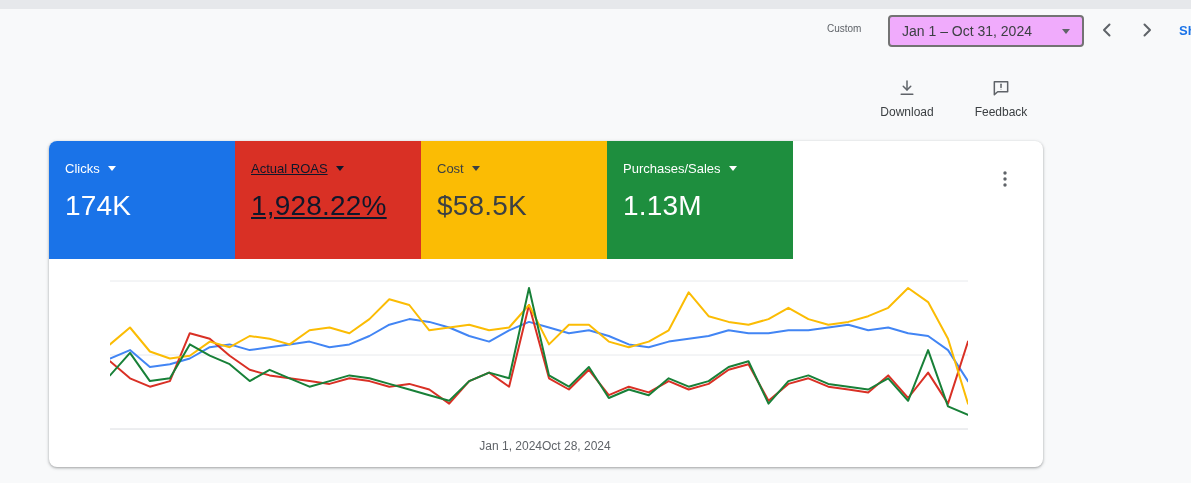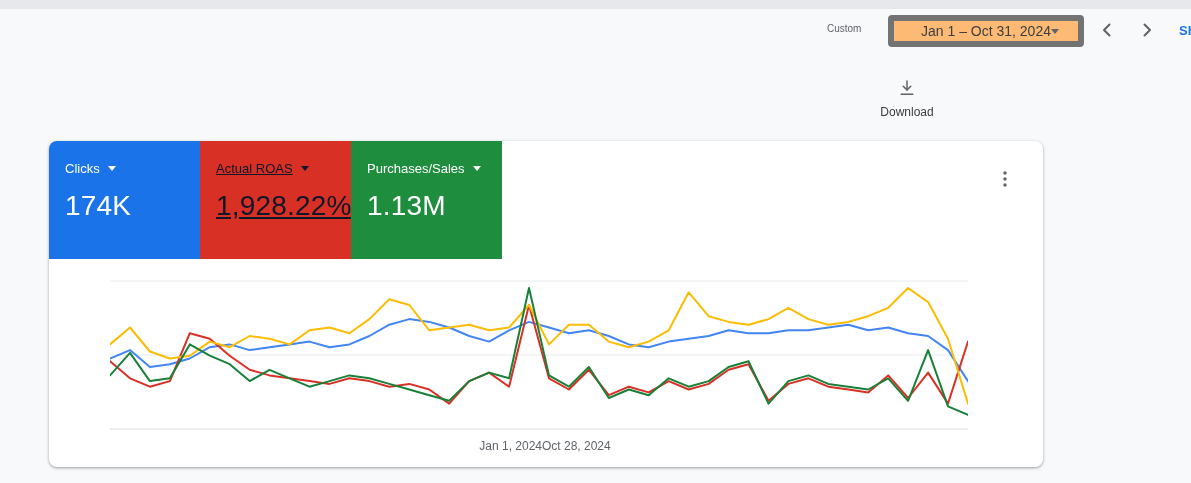--- a/index.html
+++ b/index.html
@@ -2,23 +2,23 @@
 <html><head>
 <meta charset="utf-8">
 <style>
   * { margin:0; box-sizing:border-box; }
   body { margin:0; background:#f8f9fa; }
   .screen { position:relative; width:1191px; height:483px; background:#f8f9fa;
             font-family:"Liberation Sans", sans-serif; overflow:hidden; }
   .top-band { position:absolute; top:0; left:0; width:100%; height:9px; background:#e6e8eb; }
 
   .custom-label { position:absolute; left:827px; top:23px; font-size:10px; color:#5f6368; }
-  .date-select { position:absolute; left:888px; top:15px; width:196px; height:32px; background:#fdba74;
-                 border:6px solid #737373; border-radius:4px; display:flex; align-items:center;
-                 padding:0 27px; cursor:pointer; }
+  .date-select { position:absolute; left:888px; top:15px; width:196px; height:32px; background:#f0abfc;
+                 border:2px solid #737373; border-radius:4px; display:flex; align-items:center;
+                 padding:0 12px; cursor:pointer; }
   .date-text { flex:1; font-size:14px; color:#3c4043; white-space:nowrap; }
   .caret { width:0; height:0; border-left:4px solid transparent; border-right:4px solid transparent;
            border-top:5px solid currentColor; display:inline-block; }
   .date-select .caret { color:#5f6368; }
 
   .chev { position:absolute; top:18px; width:26px; height:26px; background:transparent; border:none;
           padding:0; cursor:pointer; color:#5f6368; }
   .chev-prev { left:1094px; }
   .chev-next { left:1134px; }
 
@@ -34,21 +34,21 @@
           align-items:center; cursor:pointer; background:transparent; border:none; padding:0;
           font-family:inherit; }
   .tool-label { margin-top:7px; font-size:12px; color:#3c4043; }
   .download { left:875px; }
   .feedback { left:969px; }
 
   .card { position:absolute; left:49px; top:141px; width:994px; height:326px; background:#fff;
           border-radius:8px; box-shadow:0 1px 2px 0 rgba(60,64,67,.3), 0 1px 3px 1px rgba(60,64,67,.15); }
 
   .tiles { position:absolute; top:0; left:0; display:flex; }
-  .tile { width:151px; height:118px; padding:20px 0 0 16px; cursor:pointer; }
+  .tile { width:186px; height:118px; padding:20px 0 0 16px; cursor:pointer; }
   .tile:first-child { border-top-left-radius:8px; }
   .tile-label-row { display:flex; align-items:center; gap:8px; font-size:13px; }
   .tile-value { margin-top:14px; font-size:28px; letter-spacing:.2px; }
 
   .kebab { position:absolute; top:26px; right:26px; width:24px; height:24px; border:none;
            background:transparent; padding:0; cursor:pointer; }
 
   .chart-wrap { position:absolute; left:61px; top:136px; width:858px; height:156px; }
   .axis-row { position:absolute; left:61px; top:298px; width:858px; display:flex;
               justify-content:center; font-size:12px; color:#5f6368; }
@@ -83,36 +83,51 @@
 
   <button class="tool download">
     <svg width="20" height="20" viewBox="0 0 24 24" fill="none" stroke="#5f6368" stroke-width="1.8" stroke-linecap="round" stroke-linejoin="round">
         <path d="M12 3.5V14"></path>
         <path d="M7.5 10l4.5 4.5L16.5 10"></path>
         <path d="M5 19.5h14"></path>
       </svg>
     <span class="tool-label">Download</span>
   </button>
 
+  <button class="tool feedback">
+    <svg width="20" height="20" viewBox="0 0 24 24" fill="none" stroke="#5f6368" stroke-width="1.8" stroke-linejoin="round">
+        <path d="M4 4.5h16v12H8l-4 3.5z"></path>
+        <path d="M12 7.5v4" stroke-linecap="round"></path>
+        <circle cx="12" cy="13.8" r="0.5" fill="#5f6368" stroke="none"></circle>
+      </svg>
+    <span class="tool-label">Feedback</span>
+  </button>
 
   <div class="card">
     <div class="tiles">
       <div class="tile" style="background-color: rgb(26, 115, 232); color: rgb(255, 255, 255);">
         <div class="tile-label-row">
           <span>Clicks</span>
           <span class="caret"></span>
         </div>
         <div class="tile-value">174K</div>
       </div>
       <div class="tile" style="background-color: rgb(217, 48, 37); color: #0f172a; text-decoration: underline;">
         <div class="tile-label-row">
           <span>Actual ROAS</span>
           <span class="caret"></span>
         </div>
         <div class="tile-value">1,928.22%</div>
+      </div>
+      <div class="tile" style="background-color: rgb(251, 188, 4); color: rgb(60, 64, 67);">
+        <div class="tile-label-row">
+          <span>Cost</span>
+          <span class="caret"></span>
+        </div>
+        <div class="tile-value">$58.5K</div>
       </div>
       <div class="tile" style="background-color: rgb(30, 142, 62); color: rgb(255, 255, 255);">
         <div class="tile-label-row">
           <span>Purchases/Sales</span>
           <span class="caret"></span>
         </div>
         <div class="tile-value">1.13M</div>
       </div>
     </div>
 

